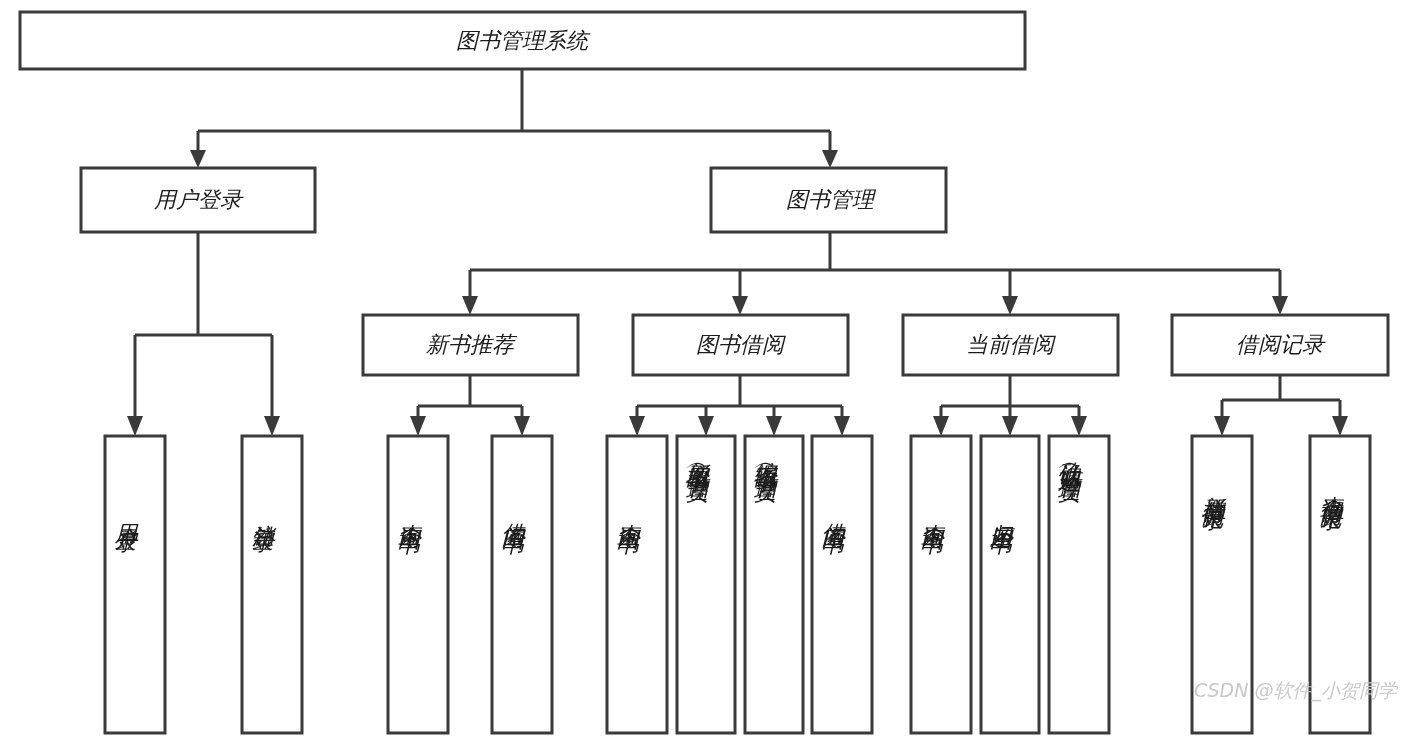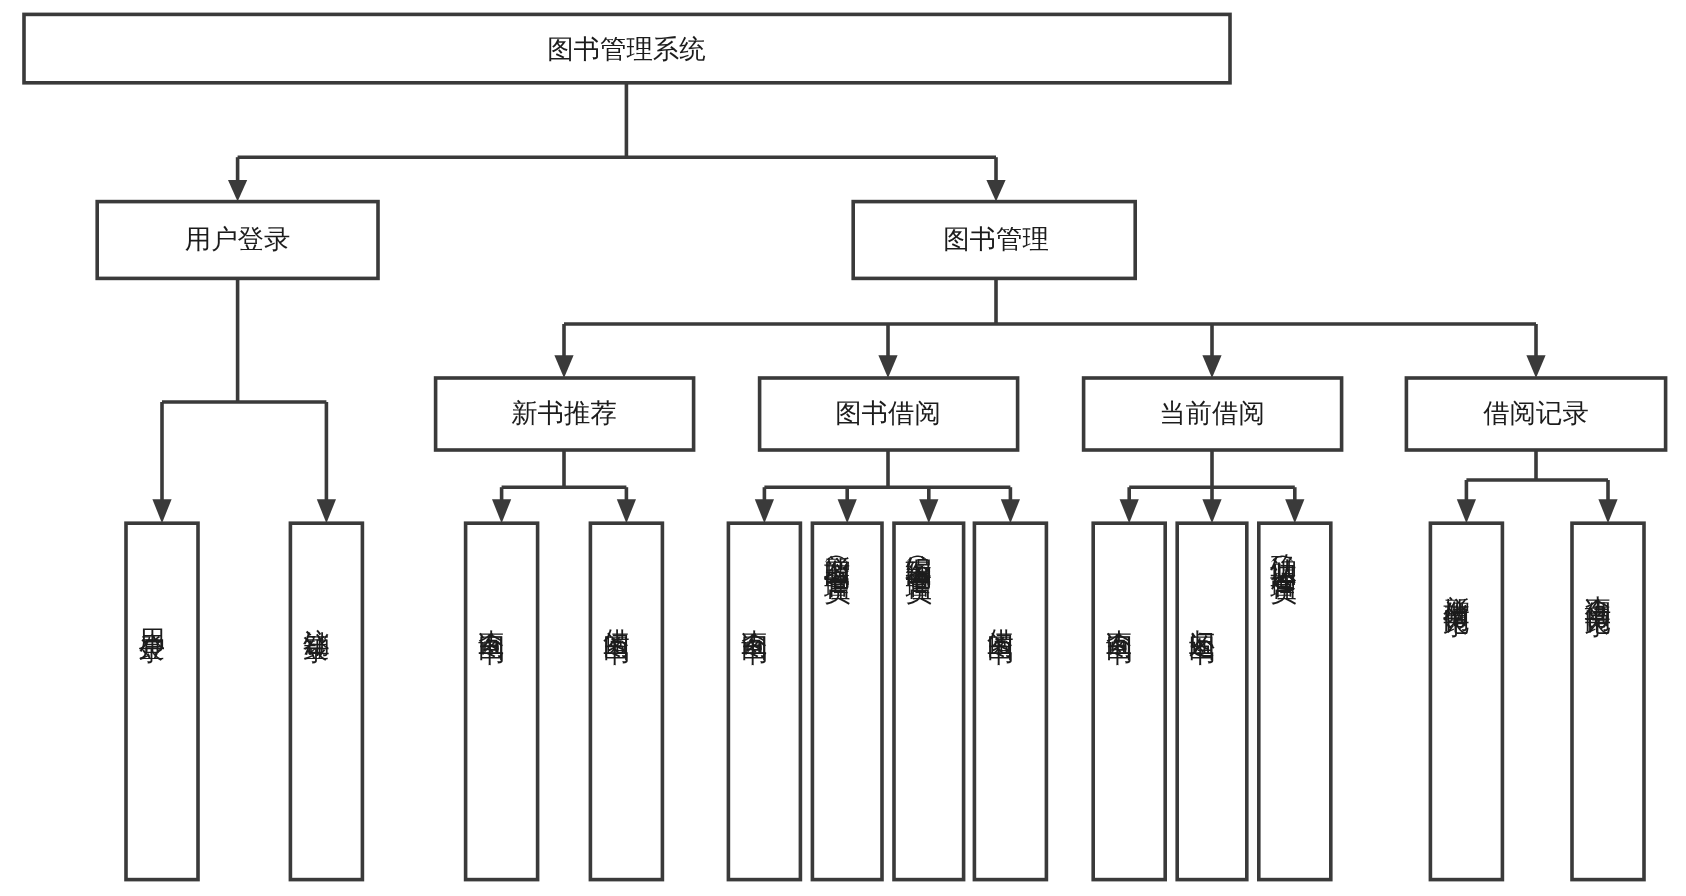--- a/index.html
+++ b/index.html
@@ -11,20 +11,21 @@
     width: 1405px;
     height: 747px;
     font-family: "DejaVu Sans", "Liberation Sans", sans-serif;
     overflow: hidden;
     position: relative;
   }
   #diagram-root {
     position: relative;
     width: 1405px;
     height: 710px;
+    font-style: italic;
   }
   svg.diagram {
     position: absolute;
     left: 0;
     top: 0;
     width: 1405px;
     height: 747px;
     display: block;
   }
   .node-box {
@@ -202,13 +203,14 @@
   <div class="vlabel" style="left:752px; top:444px;">编辑图书（管理员）</div>
   <div class="vlabel" style="left:820px; top:506px;">借阅图书</div>
 
   <div class="vlabel" style="left:919px; top:506px;">查询图书</div>
   <div class="vlabel" style="left:988px; top:506px;">归还图书</div>
   <div class="vlabel" style="left:1056px; top:444px;">确认归还（管理员）</div>
 
   <div class="vlabel" style="left:1200px; top:478px;">新增借阅记录</div>
   <div class="vlabel" style="left:1318px; top:478px;">查询借阅记录</div>
 
+  <div class="watermark">CSDN @软件_小贺同学</div>
 </div>
 
 </body></html>

